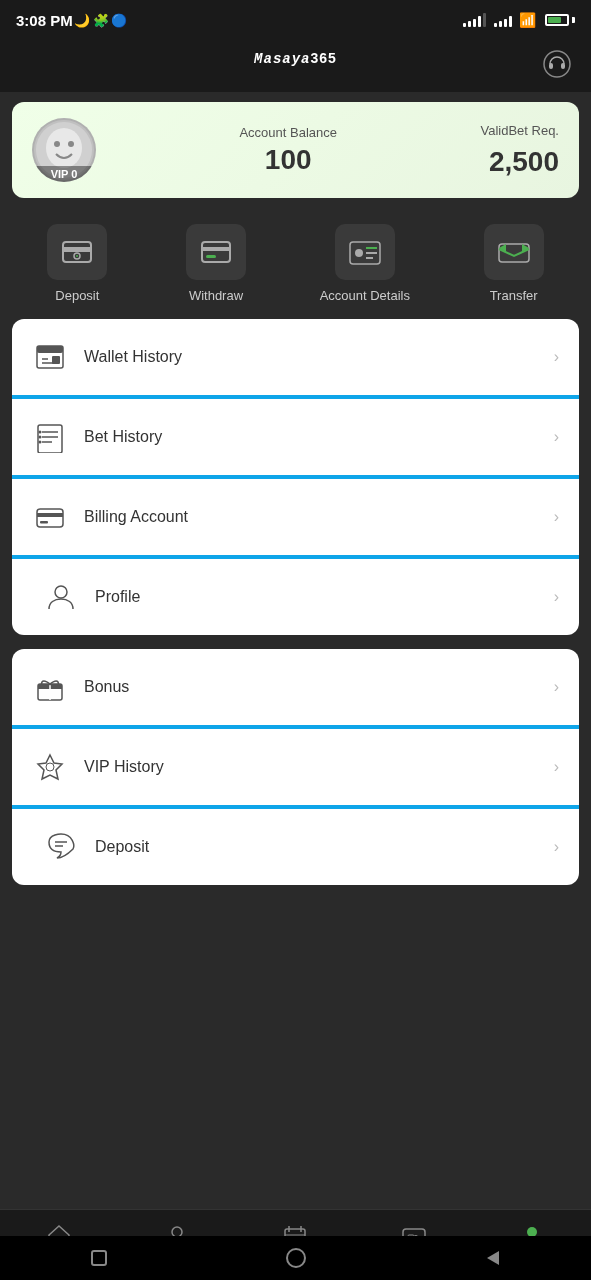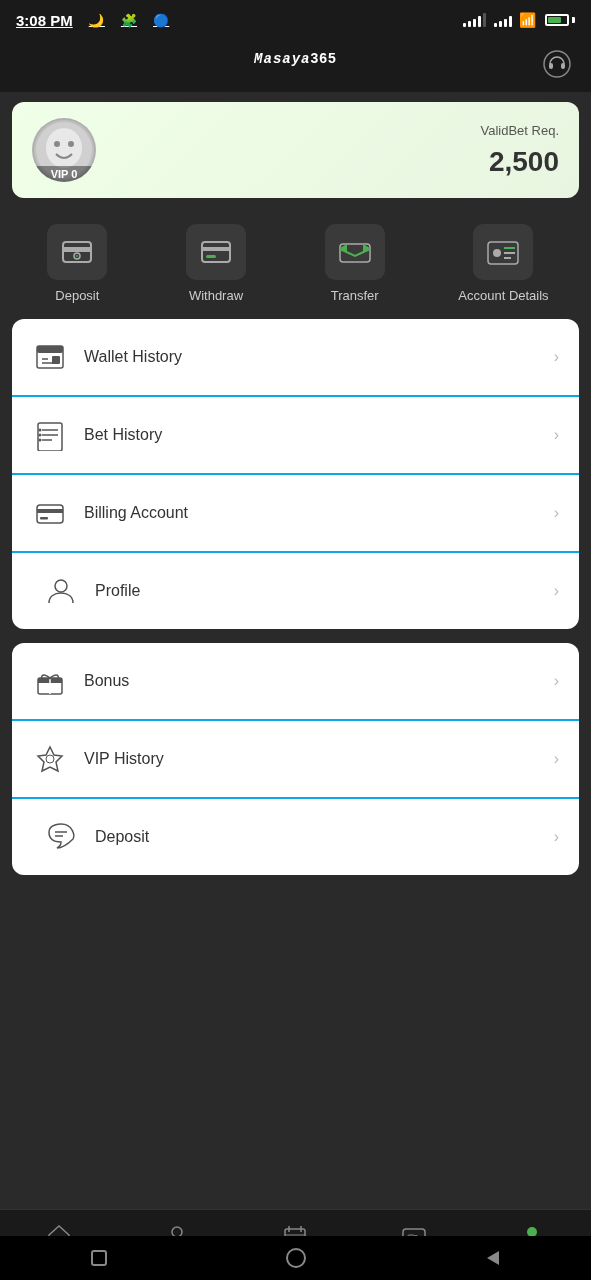--- a/index.html
+++ b/index.html
@@ -22,22 +22,21 @@
       padding: 8px 16px 4px;
       background: #1a1a1a;
       height: 36px;
     }
     .status-time {
       font-size: 15px;
       font-weight: 600;
       color: #fff;
       display: flex;
       align-items: center;
-      gap: 16px;
-      text-decoration: underline;
+      gap: 2px;
     }
     .status-icons {
       display: flex;
       align-items: center;
       gap: 4px;
     }
     .signal-bars {
       display: flex;
       align-items: flex-end;
       gap: 2px;
@@ -199,21 +198,21 @@
     .menu-card {
       background: #fff;
       margin: 0 12px 14px;
       border-radius: 12px;
       overflow: hidden;
     }
     .menu-item {
       display: flex;
       align-items: center;
       padding: 20px 20px;
-      border-bottom: 2px solid #0ea5e9;
+      border-bottom: 4px solid #0ea5e9;
       cursor: pointer;
       gap: 16px;
     }
     .menu-item:last-child {
       border-bottom: none;
       padding-left: 31px;
     }
     .menu-icon {
       width: 36px;
       height: 36px;
@@ -358,20 +357,24 @@
         <circle cx="25" cy="26" r="3" fill="#888"></circle>
         <circle cx="39" cy="26" r="3" fill="#888"></circle>
 
         <path d="M24 36 Q32 44 40 36" stroke="#888" stroke-width="2" fill="none"></path>
 
         <rect x="0" y="48" width="64" height="16" rx="0" fill="rgba(0,0,0,0.4)"></rect>
         <text x="32" y="60" text-anchor="middle" font-size="11" font-weight="900" fill="white" font-family="sans-serif">VIP 0</text>
       </svg>
     </div>
   </div>
+  <div class="vip-balance">
+    <div class="vip-balance-label">Account Balance</div>
+    <div class="vip-balance-value">100</div>
+  </div>
   <div class="vip-validbet">
     <div class="vip-validbet-label">ValidBet Req.</div>
     <div class="vip-validbet-value">2,500</div>
   </div>
 </div>
 
 <div class="quick-actions">
 
   <div class="action-item">
     <div class="action-icon-wrap">
@@ -393,40 +396,40 @@
         <rect x="4" y="13" width="28" height="4" fill="#aaa"></rect>
         <rect x="8" y="21" width="10" height="3" rx="1.5" fill="#4CAF50"></rect>
       </svg>
     </div>
     <span class="action-label">Withdraw</span>
   </div>
 
   <div class="action-item">
     <div class="action-icon-wrap">
       <svg width="36" height="36" viewBox="0 0 36 36">
-        <rect x="3" y="10" width="30" height="18" rx="3" fill="none" stroke="#aaa" stroke-width="1.5"></rect>
-        <path d="M3 15 L18 22 L33 15" stroke="#4CAF50" stroke-width="2" fill="none"></path>
-        <path d="M10 18 L3 14 L10 10" fill="#4CAF50"></path>
-        <path d="M26 18 L33 14 L26 10" fill="#4CAF50"></path>
-      </svg>
-    </div>
-    <span class="action-label">Transfer</span>
-  </div>
-
-  <div class="action-item">
-    <div class="action-icon-wrap">
-      <svg width="36" height="36" viewBox="0 0 36 36">
         <rect x="3" y="8" width="30" height="22" rx="3" fill="none" stroke="#aaa" stroke-width="1.5"></rect>
         <circle cx="12" cy="19" r="4" fill="#aaa"></circle>
         <line x1="19" y1="14" x2="30" y2="14" stroke="#4CAF50" stroke-width="2"></line>
         <line x1="19" y1="19" x2="30" y2="19" stroke="#aaa" stroke-width="2"></line>
         <line x1="19" y1="24" x2="26" y2="24" stroke="#aaa" stroke-width="2"></line>
       </svg>
     </div>
     <span class="action-label">Account Details</span>
+  </div>
+
+  <div class="action-item">
+    <div class="action-icon-wrap">
+      <svg width="36" height="36" viewBox="0 0 36 36">
+        <rect x="3" y="10" width="30" height="18" rx="3" fill="none" stroke="#aaa" stroke-width="1.5"></rect>
+        <path d="M3 15 L18 22 L33 15" stroke="#4CAF50" stroke-width="2" fill="none"></path>
+        <path d="M10 18 L3 14 L10 10" fill="#4CAF50"></path>
+        <path d="M26 18 L33 14 L26 10" fill="#4CAF50"></path>
+      </svg>
+    </div>
+    <span class="action-label">Transfer</span>
   </div>
 </div>
 
 <div class="menu-card">
 
   <div class="menu-item">
     <div class="menu-icon">
       <svg width="32" height="32" viewBox="0 0 32 32" fill="none">
         <rect x="3" y="5" width="26" height="22" rx="2" stroke="#555" stroke-width="1.5"></rect>
         <rect x="3" y="5" width="26" height="7" rx="2" fill="#555"></rect>

